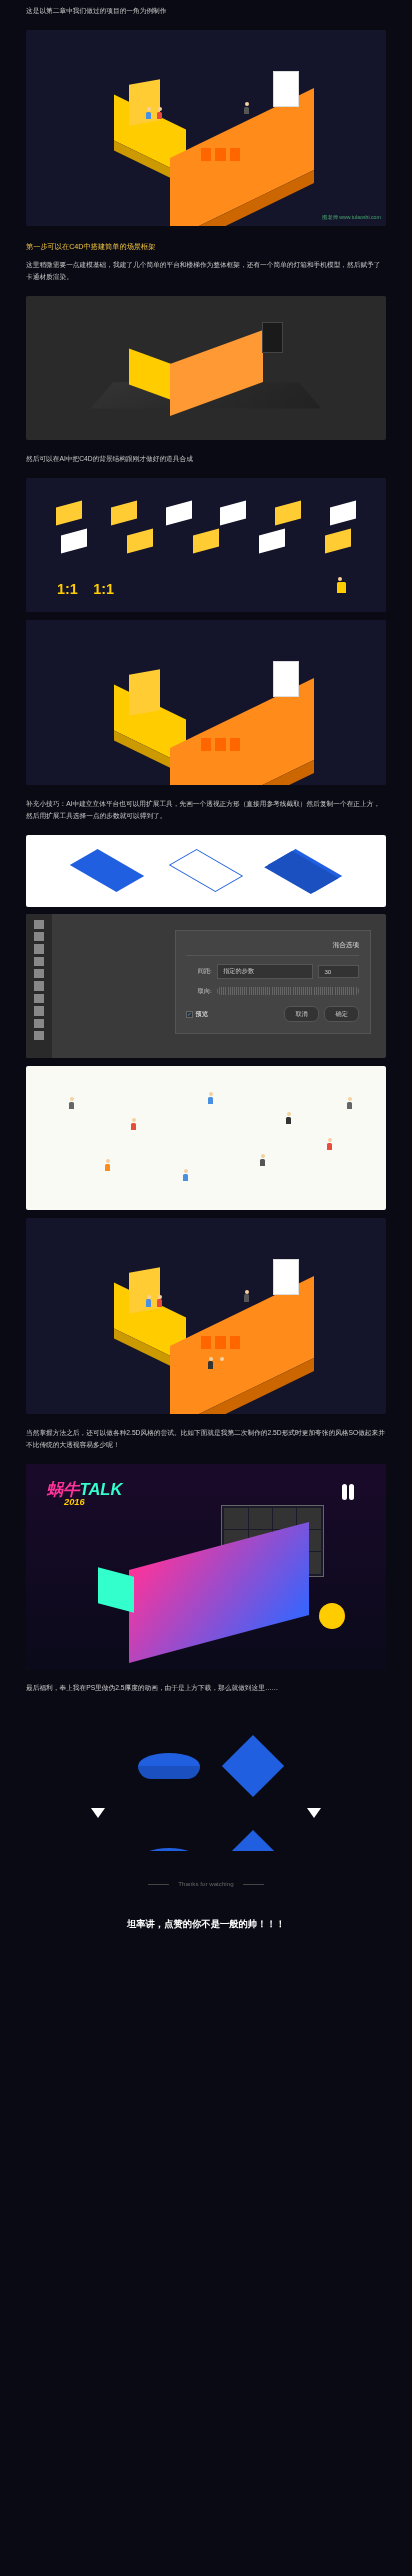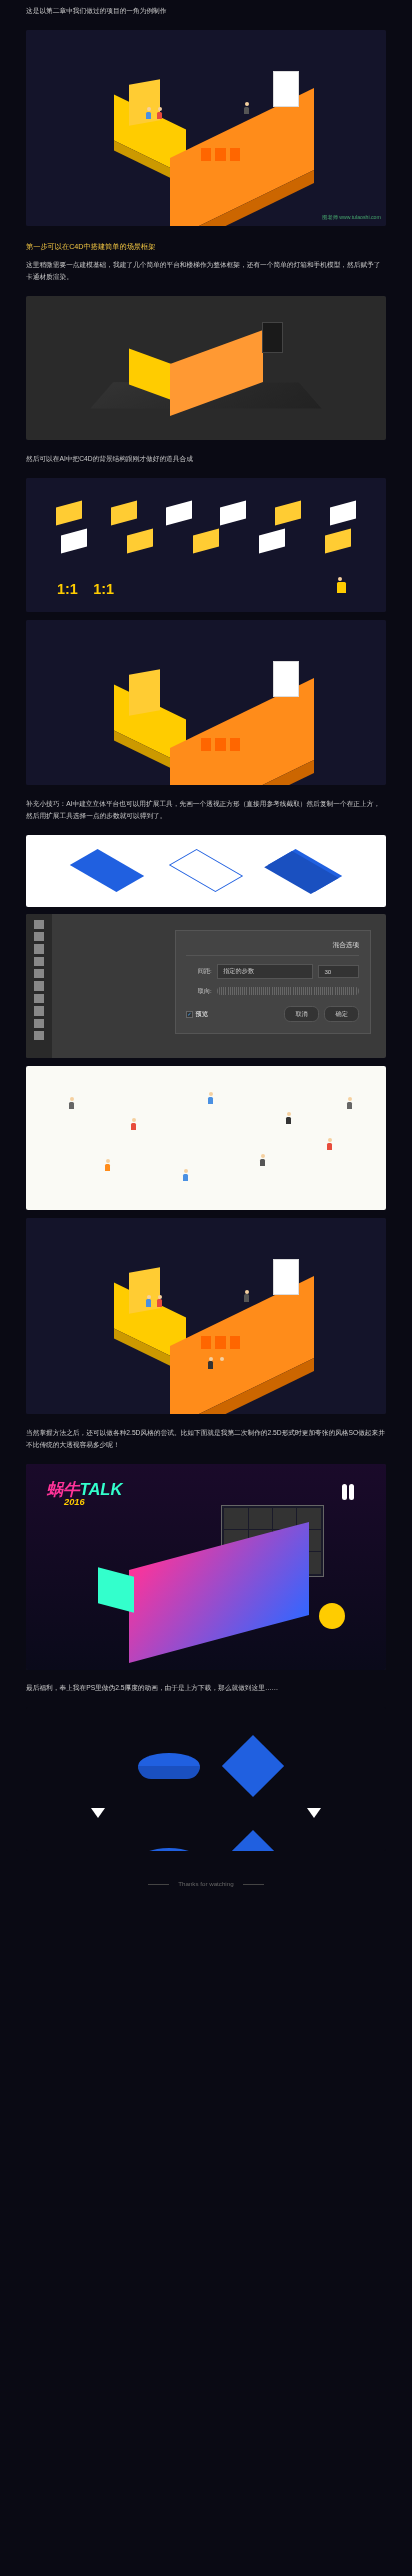--- a/index.html
+++ b/index.html
@@ -326,14 +326,15 @@
       </div>
     </div>
   </div>
 
   <div class="footer-thanks">
     <span class="footer-line"></span>
     <span>Thanks for watching</span>
     <span class="footer-line"></span>
   </div>
 
+  <div class="footer-bold">坦率讲，点赞的你不是一般的帅！！！</div>
 </div>
 
 
 </body></html>

